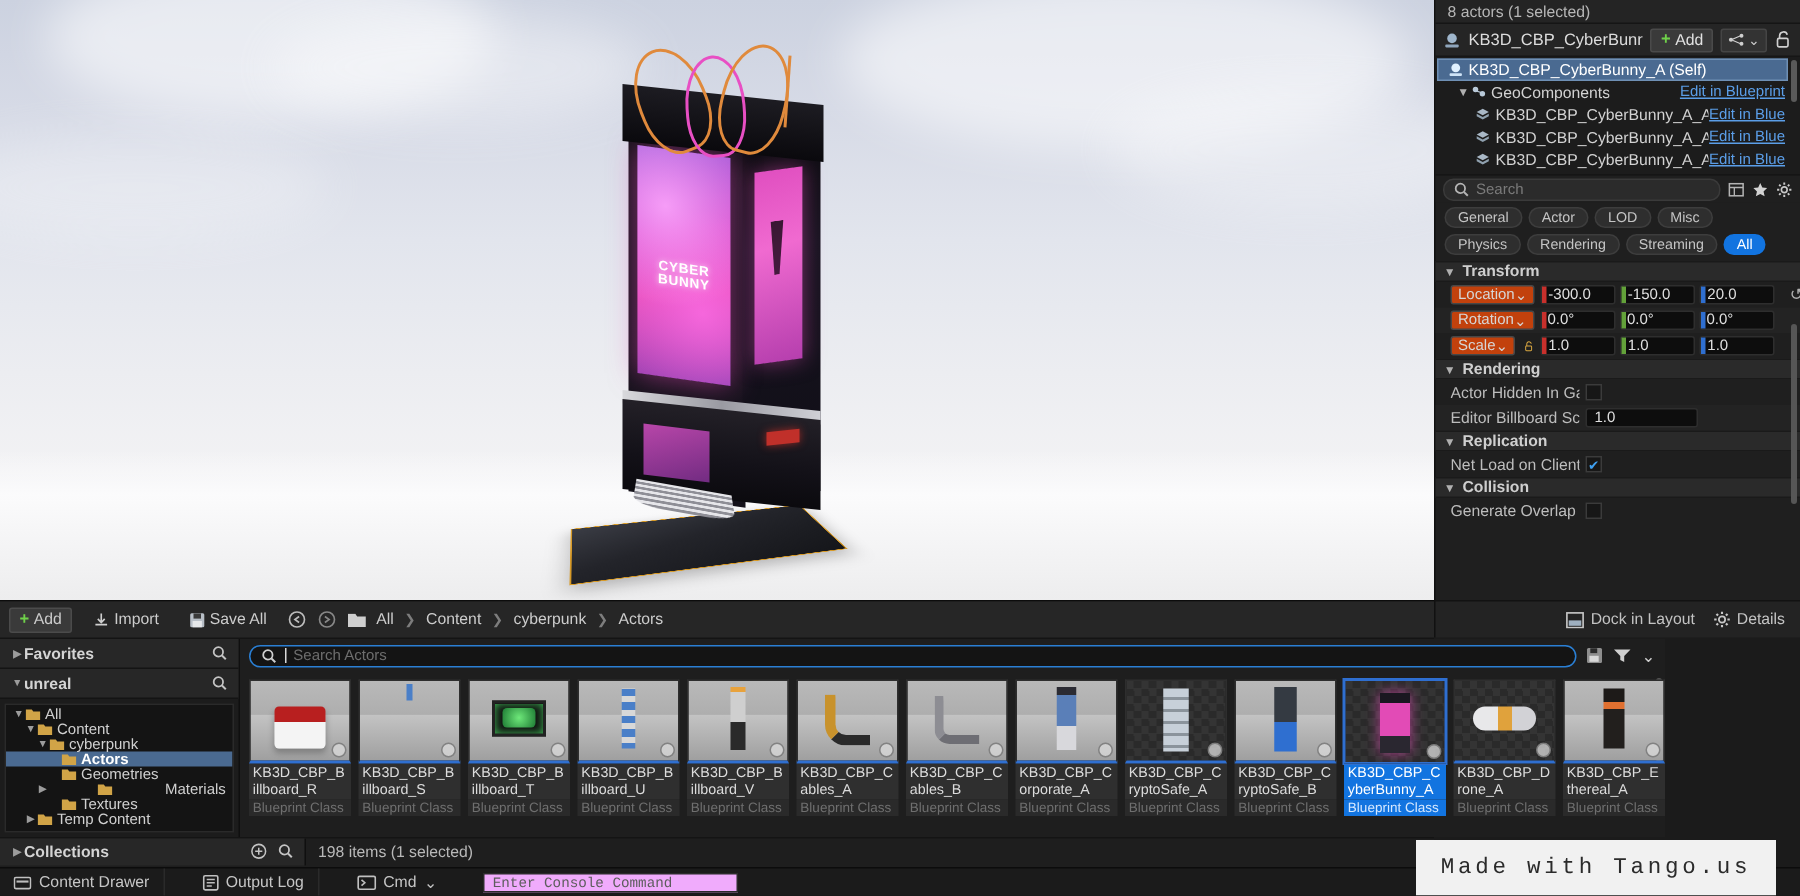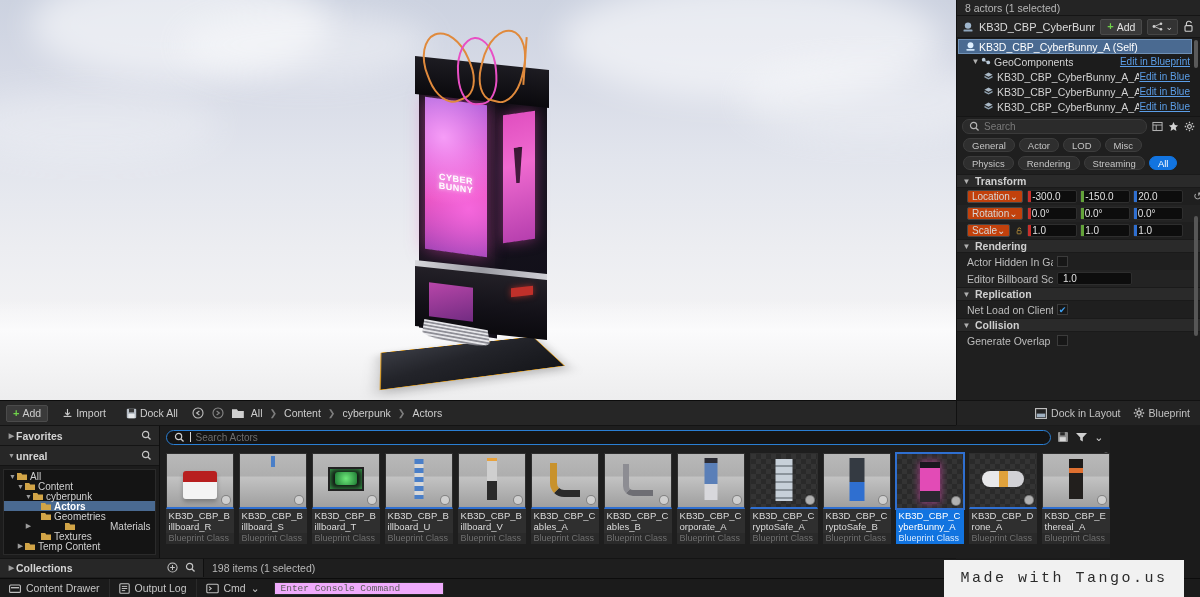--- a/index.html
+++ b/index.html
@@ -260,21 +260,21 @@
   }
   .status-left { width:204px; height:18px; background:#272727; display:flex; align-items:center;
     padding:0 7px; font-size:10.5px; color:#d4d4d4; font-weight:bold; border-right:1px solid #0f0f0f; }
   .status-left .sp { margin-left:auto; display:flex; gap:7px; }
   .status-right { padding-left:8px; font-size:10.5px; color:#b8b8b8; }
 
   
   #bottom {
     position:absolute; left:0; top:578px; width:1200px; height:19px;
     background:#1b1b1b; border-top:1px solid #0c0c0c;
-    display:flex; align-items:center; gap:0; font-size:10.5px; color:#c6c6c6;
+    display:flex; align-items:center; gap:16px; font-size:10.5px; color:#c6c6c6;
   }
   .bb { display:flex; align-items:center; gap:5px; padding:0 9px; height:19px; border-right:1px solid #2a2a2a; }
   .console {
     margin-left:6px; width:170px; height:13px; background:#f0abfc; border:1px solid #2b2b2b;
     font-family:"Liberation Mono", monospace; font-size:9.5px; color:#5d5d5d;
     display:flex; align-items:center; padding-left:5px;
   }
 
   
   #watermark {
@@ -522,21 +522,21 @@
       </svg>
       <span>Dock in Layout</span>
     </div>
     <div class="dock-item">
       <svg width="12" height="12" viewBox="0 0 12 12">
         <circle cx="6" cy="6" r="2.1" fill="none" stroke="#c8c8c8" stroke-width="1.2"></circle>
         <g stroke="#c8c8c8" stroke-width="1.4">
           <path d="M6 .8 V2.4 M6 9.6 V11.2 M.8 6 H2.4 M9.6 6 H11.2 M2.3 2.3 L3.4 3.4 M8.6 8.6 L9.7 9.7 M9.7 2.3 L8.6 3.4 M3.4 8.6 L2.3 9.7"></path>
         </g>
       </svg>
-      <span>Blueprint</span>
+      <span>Details</span>
     </div>
   </div>
 
   <div id="cb">
 
     <div id="cb-toolbar">
       <div class="tb-btn framed">
         <span class="plus">+</span>
         <span>Add</span>
       </div>
@@ -546,21 +546,21 @@
           <path d="M1.6 8.4 H9.4" stroke="#cfcfcf" stroke-width="1.1"></path>
         </svg>
         <span>Import</span>
       </div>
       <div class="tb-btn">
         <svg width="11" height="11" viewBox="0 0 11 11">
           <rect x=".8" y=".8" width="9.4" height="9.4" rx="1" fill="#b8bfc7"></rect>
           <rect x="3" y="1" width="5" height="3.4" fill="#3a3a3a"></rect>
           <rect x="2.4" y="6" width="6.2" height="4.2" fill="#e6e8ea"></rect>
         </svg>
-        <span>Dock All</span>
+        <span>Save All</span>
       </div>
       <svg width="12" height="12" viewBox="0 0 12 12">
         <circle cx="6" cy="6" r="5" fill="none" stroke="#bdbdbd" stroke-width="1.1"></circle>
         <path d="M7.4 4 L4.6 6 L7.4 8" stroke="#bdbdbd" stroke-width="1.1" fill="none"></path>
       </svg>
       <svg width="12" height="12" viewBox="0 0 12 12">
         <circle cx="6" cy="6" r="5" fill="none" stroke="#888" stroke-width="1.1"></circle>
         <path d="M4.6 4 L7.4 6 L4.6 8" stroke="#888" stroke-width="1.1" fill="none"></path>
       </svg>
       <div class="crumb">

